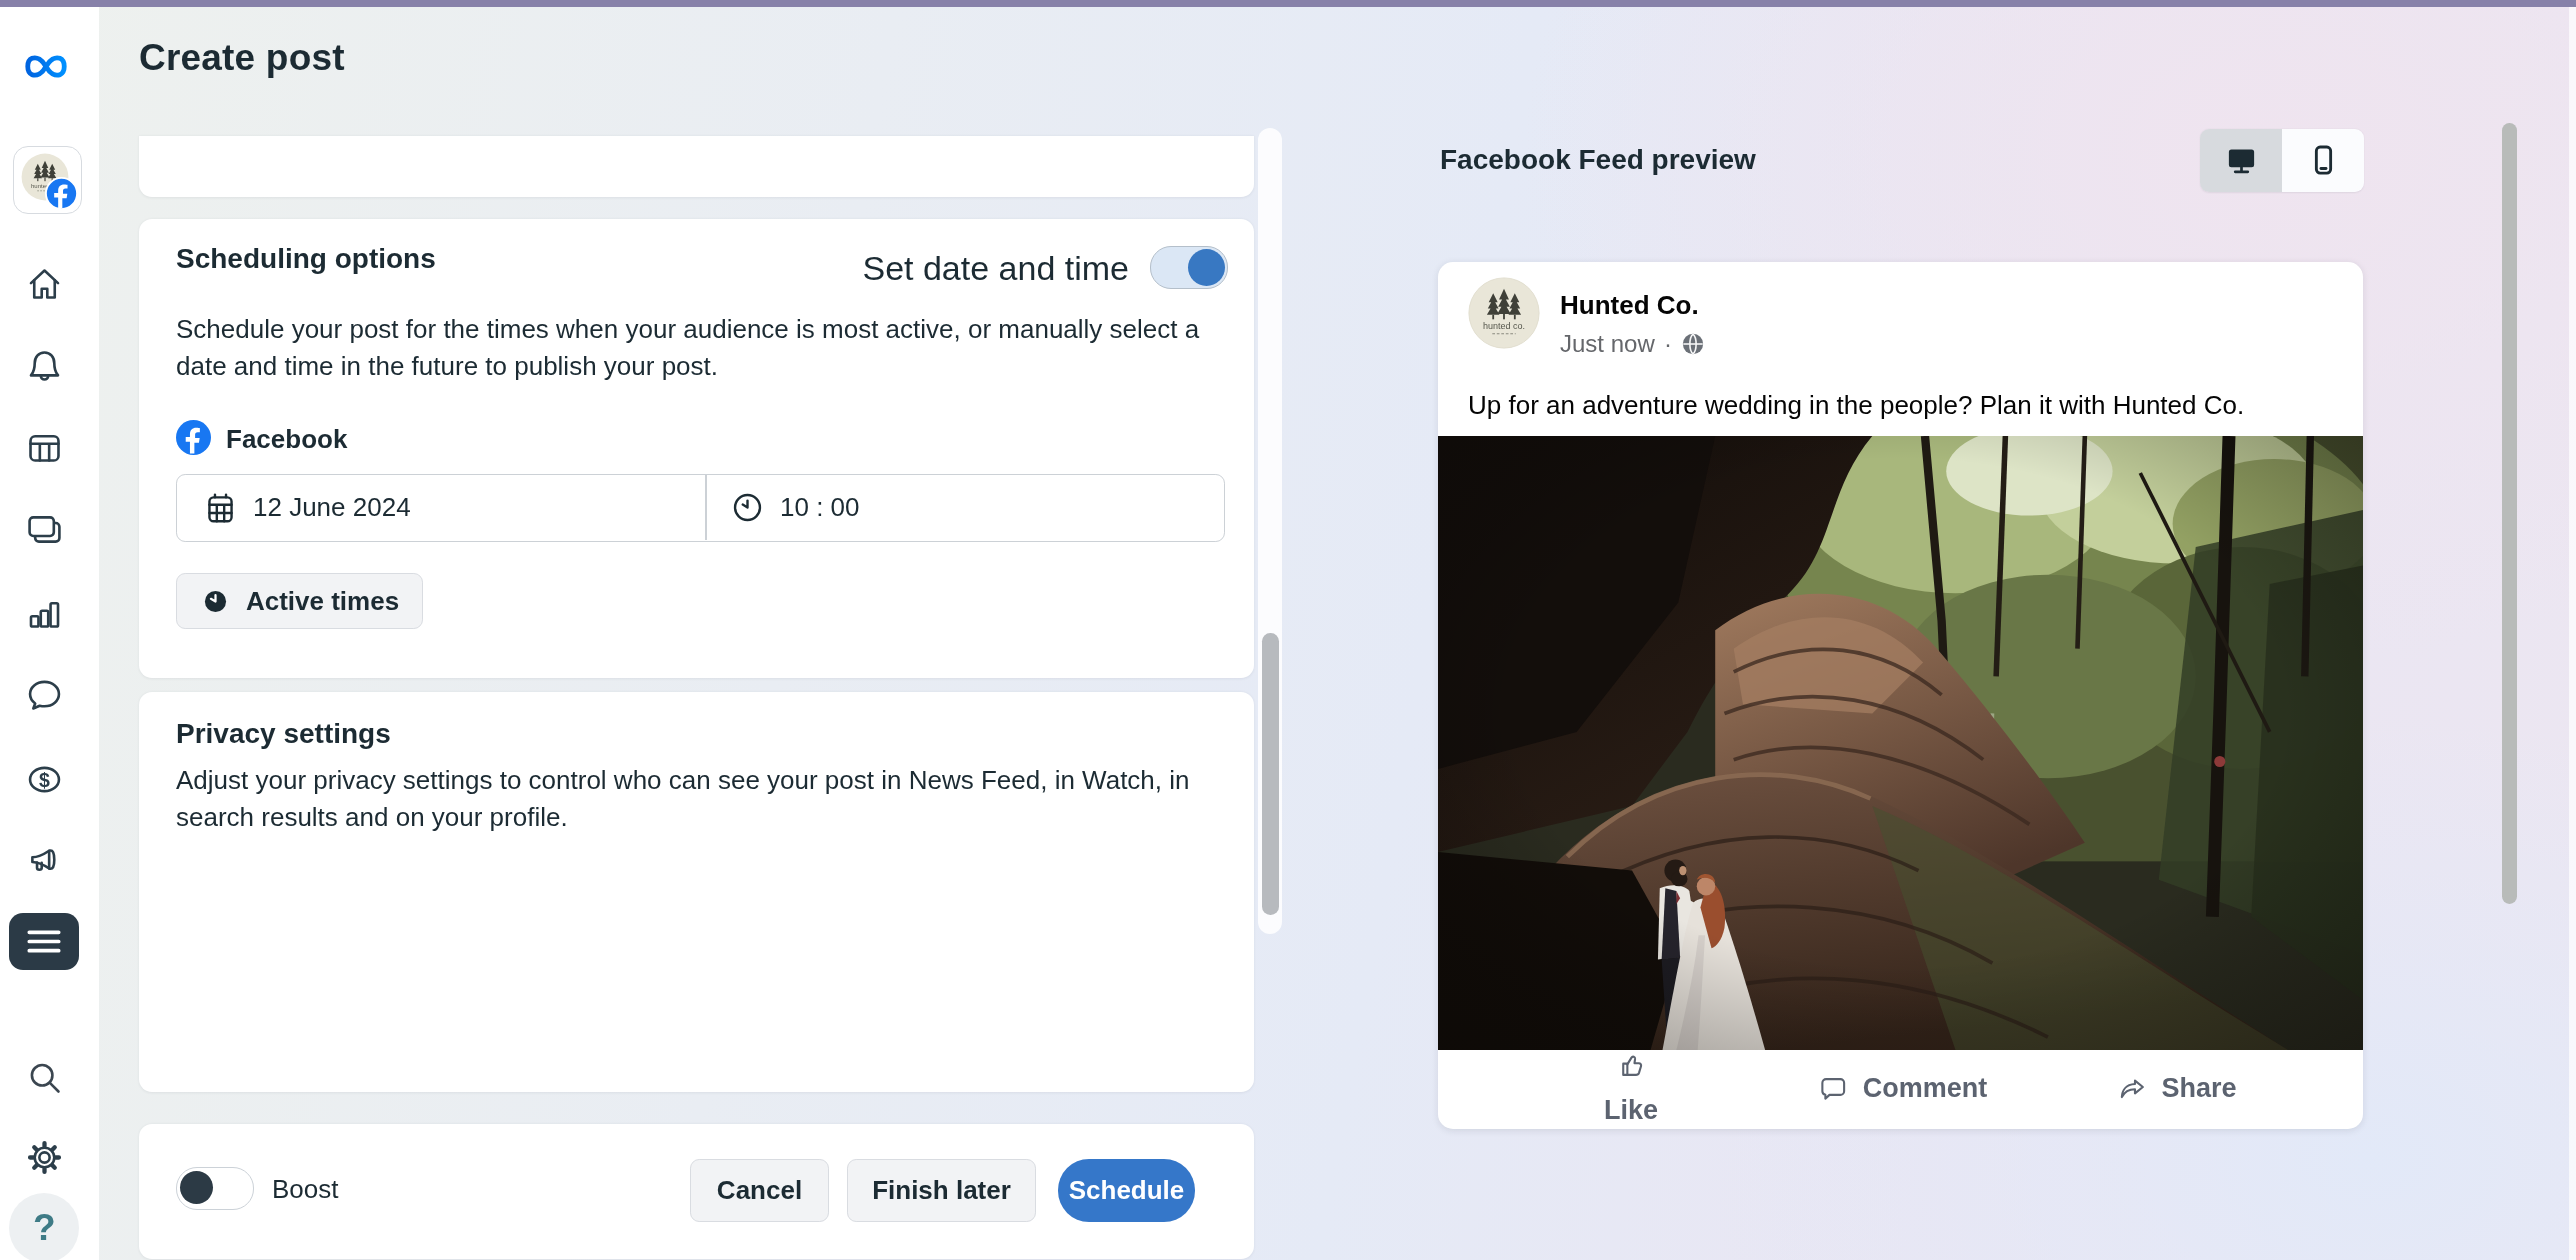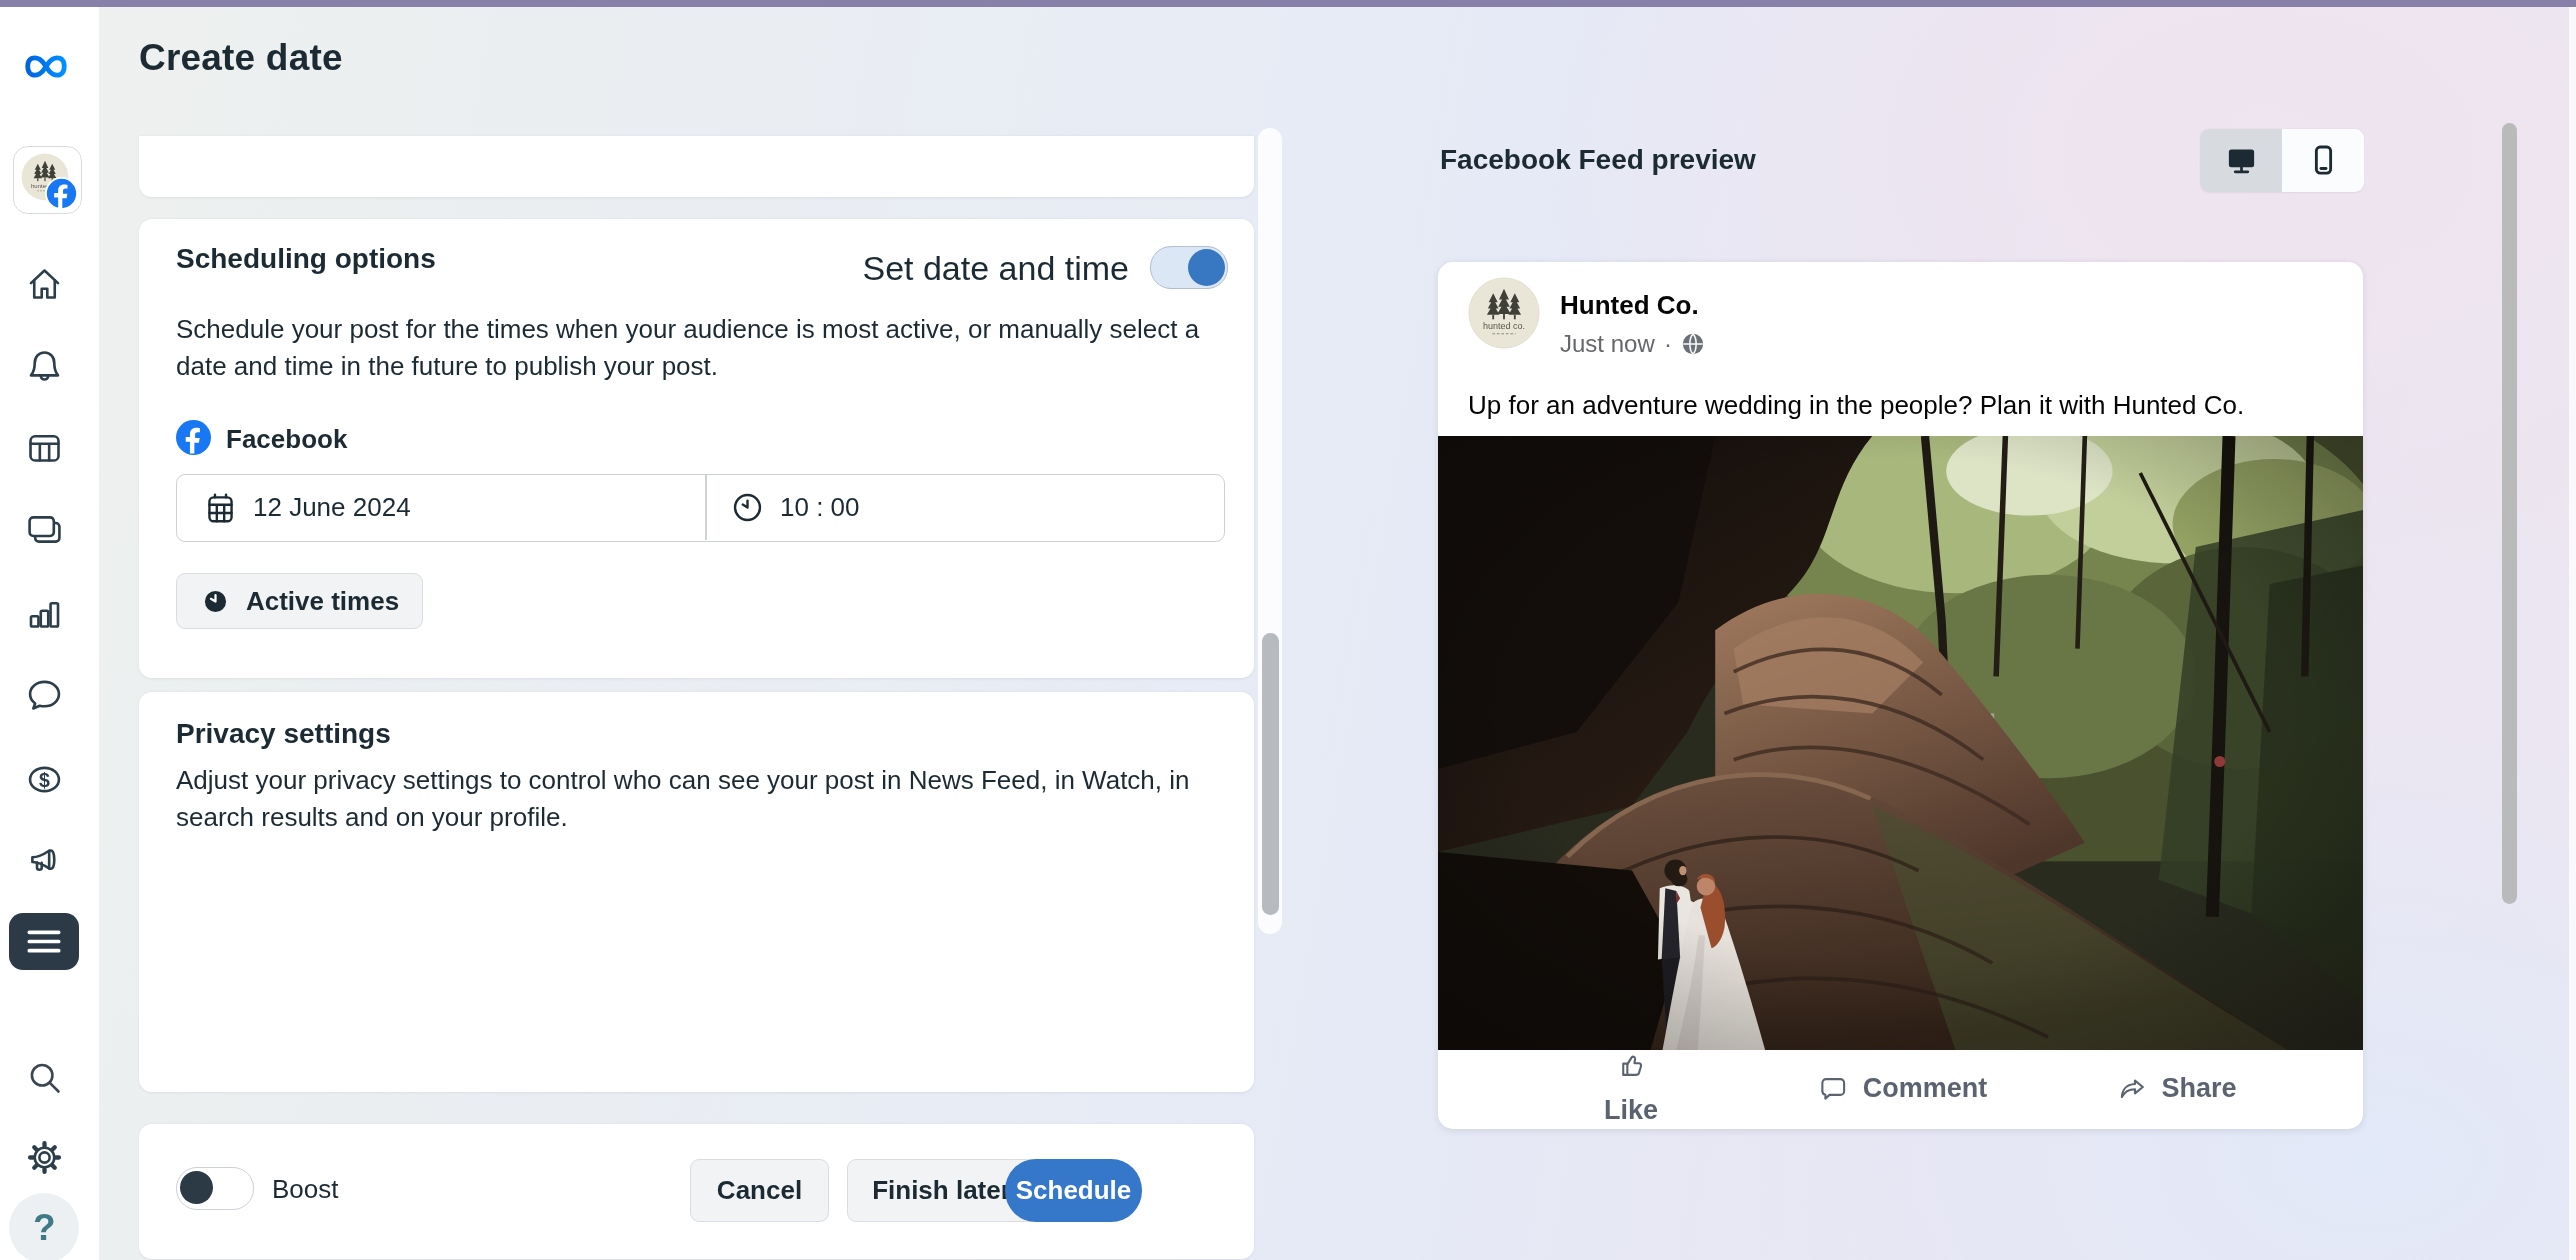--- a/index.html
+++ b/index.html
@@ -203,21 +203,21 @@
               <path d="M22 6.5 V10 M22 34 V37.5 M6.5 22 H10 M34 22 H37.5 M11 11 L13.6 13.6 M30.4 30.4 L33 33 M33 11 L30.4 13.6 M13.6 30.4 L11 33"></path>
             </g>
           </g>
         </svg>
     </div>
     <div class="help-circle">
       <span>?</span>
     </div>
   </div>
 
-  <div class="abs h1">Create date</div>
+  <div class="abs h1">Create post</div>
 
   <div class="card" style="top:128px;height:61px;border-radius:0 0 13px 13px;"></div>
 
   <div class="card" style="top:211px;height:459px;">
     <div class="card-title" style="top:24px;">Scheduling options</div>
 
     <div class="abs lbl" style="right:125px;top:30px;font-size:34px;">Set date and time</div>
     <div class="toggle on" style="right:26px;top:27px;">
         <div class="knob"></div>
       </div>
@@ -273,21 +273,21 @@
     <div class="toggle off" style="left:37px;top:43px;">
         <div class="knob"></div>
       </div>
     <div class="abs lbl" style="left:133px;top:50px;font-size:26px;">Boost</div>
     <div class="btn light" style="left:551px;top:35px;width:139px;height:63px;">
         <span>Cancel</span>
       </div>
     <div class="btn light" style="left:708px;top:35px;width:189px;height:63px;">
         <span class="lbl">Finish later</span>
       </div>
-    <div class="btn primary" style="left:866px;top:35px;width:137px;height:63px;border-radius:31px;">
+    <div class="btn primary" style="left:919px;top:35px;width:137px;height:63px;border-radius:31px;">
         <span>Schedule</span>
       </div>
   </div>
 
   <div class="sb-track"></div>
   <div class="sb-thumb-left"></div>
 
   <div class="abs pv-title">Facebook Feed preview</div>
 
   <div class="dev-toggle">

